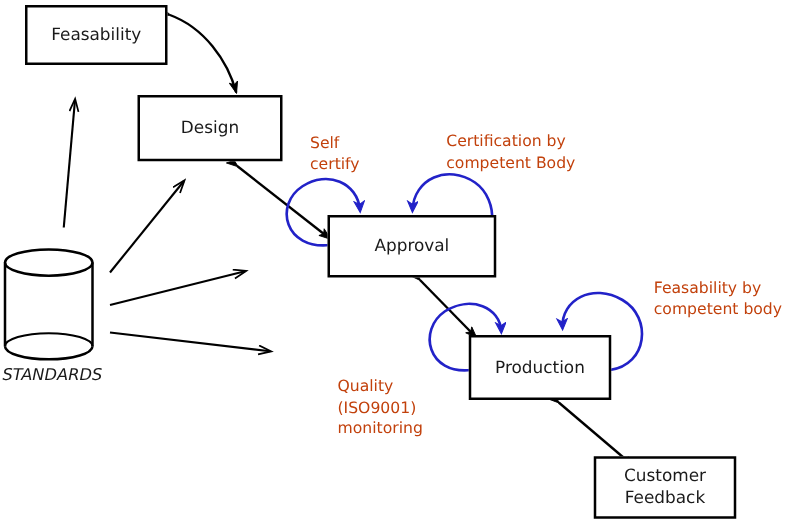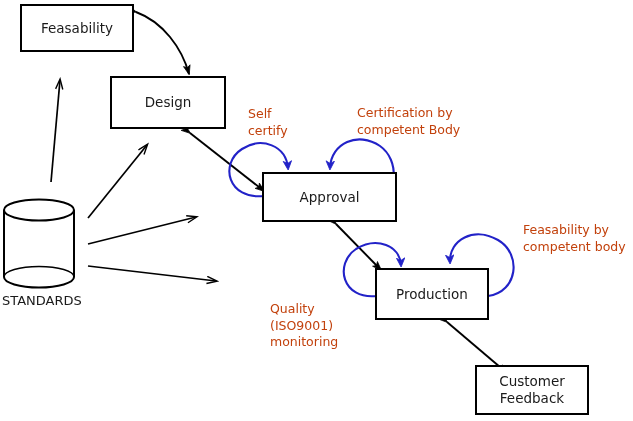--- a/index.html
+++ b/index.html
@@ -146,21 +146,21 @@
 
   <div class="box" style="left:375px; top:268px; width:114px; height:52px;text-align:center;">
     <span>Production</span>
   </div>
 
   <div class="box" style="left:475px; top:365px; width:114px; height:50px;">
     <span style="white-space:pre;">Customer
 Feedback</span>
   </div>
 
-  <div class="db-label" style="left:2px; top:293px;">STANDARDS</div>
+  <div class="db-label" style="left:2px; top:293px;font-style:italic;">STANDARDS</div>
 
   <div class="blue-label" style="left:248px; top:106px;">Self
 certify</div>
 
   <div class="blue-label" style="left:357px; top:105px;">Certification by
 competent Body</div>
 
   <div class="blue-label" style="left:523px; top:222px;">Feasability by
 competent body</div>
 

